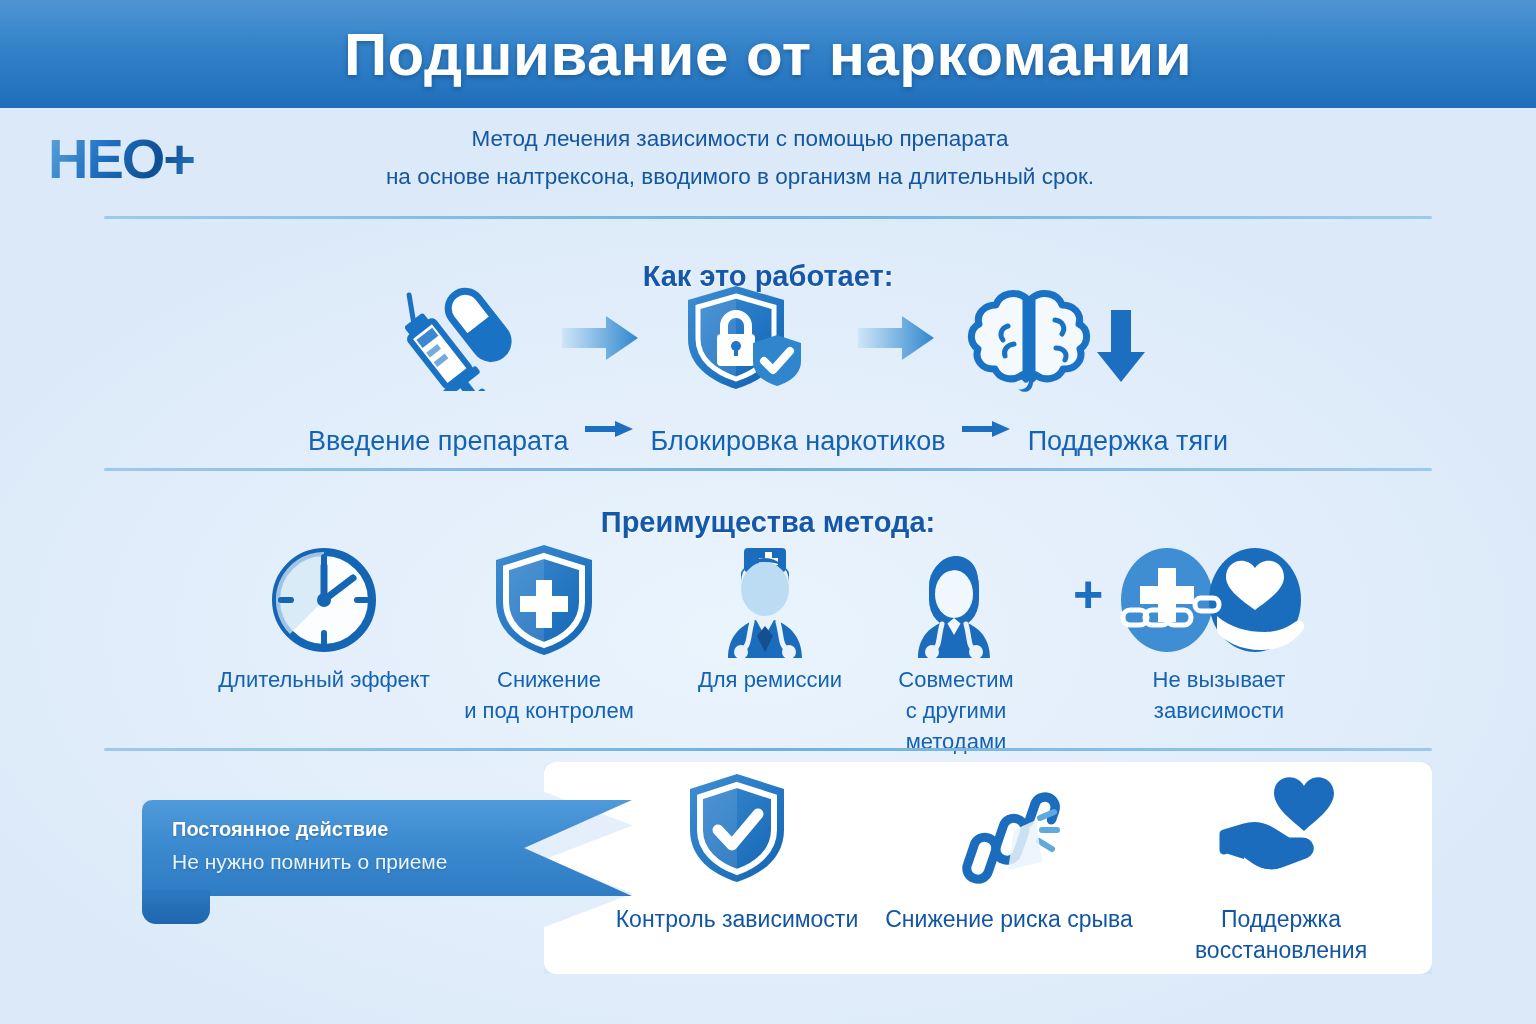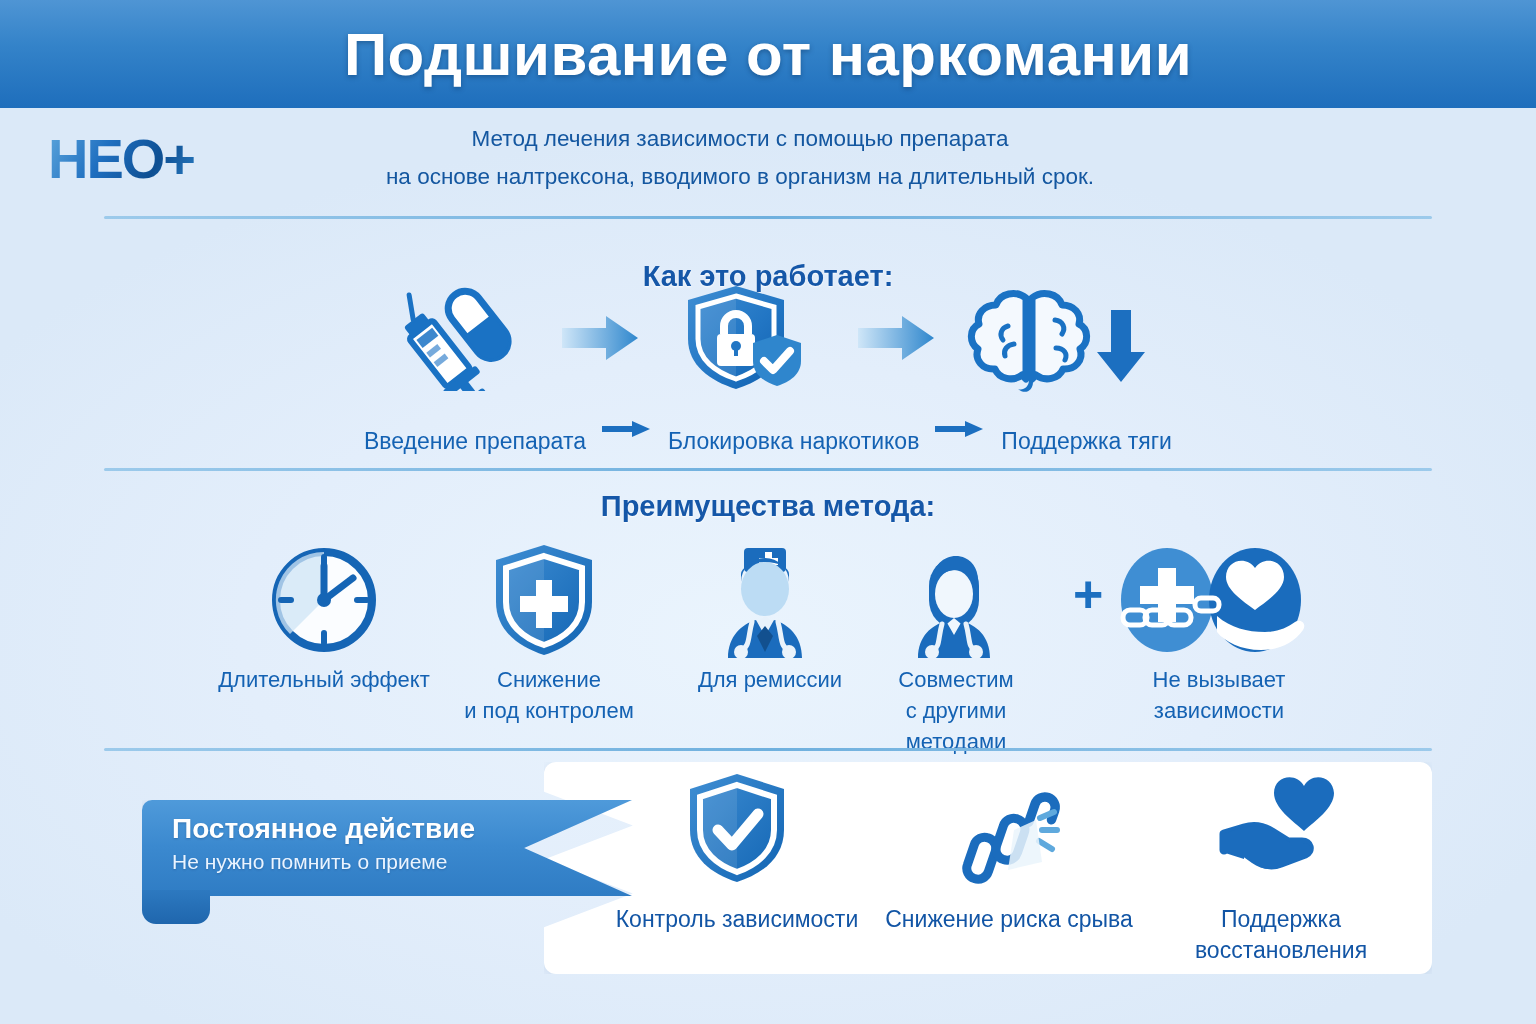--- a/index.html
+++ b/index.html
@@ -37,35 +37,35 @@
     border-radius:2px;}
   #div1{top:216px;}
   #div2{top:468px;}
   #div3{top:748px;}
 
   
   .sec-title{position:absolute;width:1536px;text-align:center;
     color:#1557a8;font-size:29px;font-weight:bold;
     text-shadow:0 1px 2px rgba(255,255,255,.9);margin-top:26px;}
   #t-how{top:234px;}
-  #t-adv{top:464px;}
+  #t-adv{top:480px;}
 
   
   .how-icons{position:absolute;top:282px;left:0;width:1536px;height:112px;}
   .how-icons .slot{position:absolute;top:0;height:112px;display:flex;
     align-items:center;justify-content:center;}
   .hw1{left:368px;width:190px;}
   .hwA1{left:556px;width:88px;}
   .hw2{left:648px;width:190px;}
   .hwA2{left:852px;width:88px;}
   .hw3{left:950px;width:210px;}
 
   .how-labels{position:absolute;top:408px;left:0;width:1536px;height:42px;
     display:flex;align-items:center;justify-content:center;gap:16px;}
-  .how-labels .lbl{color:#1462b3;font-size:23px;white-space:nowrap;margin-top:25px;}
+  .how-labels .lbl{color:#1462b3;font-size:27px;white-space:nowrap;margin-top:25px;}
   .how-labels .ar{display:flex;align-items:center;}
 
   
   .adv-row{position:absolute;top:540px;left:0;width:1536px;height:120px;}
   .adv-icon{position:absolute;top:0;height:120px;display:flex;
     align-items:center;justify-content:center;}
   .a1{left:250px;width:148px;}
   .a2{left:470px;width:148px;}
   .a3{left:690px;width:148px;}
   .a4{left:880px;width:148px;}
@@ -89,21 +89,21 @@
   .ribbon{position:absolute;left:142px;top:800px;width:490px;height:96px;
     background:linear-gradient(180deg,#4f9ada 0%,#3b89cf 48%,#2f7cc4 100%);
     border-top-left-radius:10px;border-bottom-left-radius:4px;
     box-shadow:0 3px 8px rgba(30,80,140,.22);
     -webkit-clip-path:polygon(0 0,100% 0,78% 50%,100% 100%,0 100%);
     clip-path:polygon(0 0,100% 0,78% 50%,100% 100%,0 100%);}
   .ribbon-tail{position:absolute;left:142px;top:890px;width:68px;height:34px;
     background:linear-gradient(180deg,#2d79c0 0%,#1f66ad 100%);
     border-bottom-left-radius:14px;border-bottom-right-radius:14px;}
   .ribbon-txt{position:absolute;left:172px;top:812px;width:420px;}
-  .ribbon-txt .rt1{color:#ffffff;font-size:28px;font-weight:bold;
+  .ribbon-txt .rt1{color:#ffffff;font-size:20px;font-weight:bold;
     text-shadow:0 1px 2px rgba(20,60,110,.35);line-height:34px;}
   .ribbon-txt .rt2{color:#eaf4ff;font-size:21px;line-height:32px;
     text-shadow:0 1px 2px rgba(20,60,110,.30);}
 
   .cards{position:absolute;left:596px;top:772px;width:840px;height:200px;}
   .card{position:absolute;top:0;width:250px;height:200px;
     display:flex;flex-direction:column;align-items:center;}
   .c1{left:16px;}
   .c2{left:288px;}
   .c3{left:560px;}

